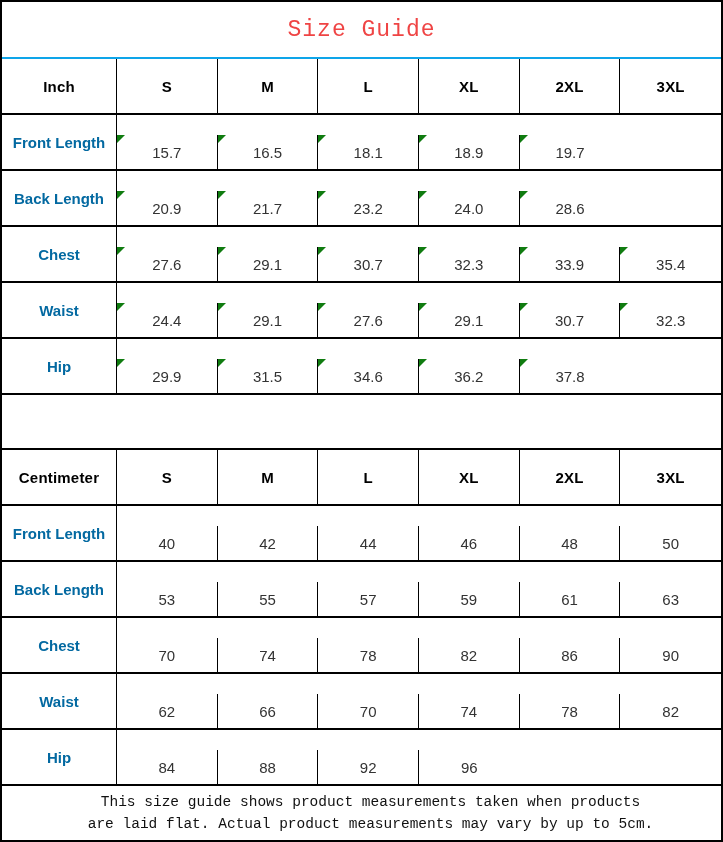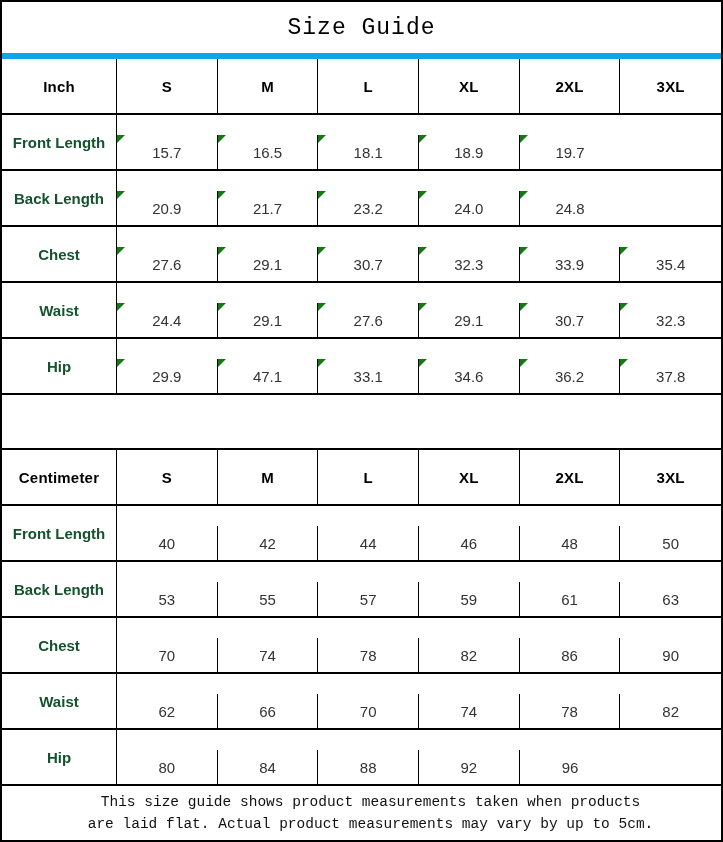--- a/index.html
+++ b/index.html
@@ -7,43 +7,43 @@
   .sheet {
     width: 723px; height: 842px;
     background: #fff;
     border: 2px solid #000;
     font-family: "Liberation Sans", sans-serif;
     display: flex; flex-direction: column;
     color: #000;
   }
   .title-row {
     height: 57px;
-    border-bottom: 6px solid #0ea5e9;
+    border-bottom: 2px solid #0ea5e9;
     display: flex; align-items: center; justify-content: center;
     font-family: "Liberation Mono", "DejaVu Sans Mono", monospace;
-    font-size: 23px; letter-spacing: 1px; color: #000000;
+    font-size: 23px; letter-spacing: 1px; color: #ef4444;
   }
   .grid-row {
     display: grid;
     grid-template-columns: 115px repeat(6, 1fr);
     height: 56px;
     border-bottom: 2px solid #000;
     flex: none;
   }
   .gap-row { height: 55px; border-bottom: 2px solid #000; flex: none; }
   .cell {
     position: relative;
     display: flex; align-items: center; justify-content: center;
     border-right: 1px solid #000;
     font-size: 15px;
     overflow: hidden;
   }
   .cell:last-child { border-right: none; }
   .cell.head { font-weight: bold; color: #000; letter-spacing: 0.2px; }
-  .cell.rowlabel { font-weight: bold; color: #14532d; }
+  .cell.rowlabel { font-weight: bold; color: #0369a1; }
   .cell.data { color: #333; margin-top: 20px; }
   .flag {
     position: absolute; top: 0; left: 0;
     width: 0; height: 0;
     border-top: 8px solid #107c10;
     border-right: 8px solid transparent;
   }
   .footer-row {
     flex: 1;
     display: flex; flex-direction: column;
@@ -108,21 +108,21 @@
     <div class="cell data">
         <i class="flag" style="border-top-color: rgb(16, 124, 16);"></i>
         <span>23.2</span>
       </div>
     <div class="cell data">
         <i class="flag" style="border-top-color: rgb(16, 124, 16);"></i>
         <span>24.0</span>
       </div>
     <div class="cell data">
         <i class="flag" style="border-top-color: rgb(16, 124, 16);"></i>
-        <span>24.8</span>
+        <span>28.6</span>
       </div>
   </div>
 
   <div class="grid-row">
     <div class="cell rowlabel">Chest</div>
     <div class="cell data">
         <i class="flag" style="border-top-color: rgb(16, 124, 16);"></i>
         <span>27.6</span>
       </div>
     <div class="cell data">
@@ -176,25 +176,21 @@
   </div>
 
   <div class="grid-row">
     <div class="cell rowlabel">Hip</div>
     <div class="cell data">
         <i class="flag" style="border-top-color: rgb(16, 124, 16);"></i>
         <span>29.9</span>
       </div>
     <div class="cell data">
         <i class="flag" style="border-top-color: rgb(16, 124, 16);"></i>
-        <span>47.1</span>
-      </div>
-    <div class="cell data">
-        <i class="flag" style="border-top-color: rgb(16, 124, 16);"></i>
-        <span>33.1</span>
+        <span>31.5</span>
       </div>
     <div class="cell data">
         <i class="flag" style="border-top-color: rgb(16, 124, 16);"></i>
         <span>34.6</span>
       </div>
     <div class="cell data">
         <i class="flag" style="border-top-color: rgb(16, 124, 16);"></i>
         <span>36.2</span>
       </div>
     <div class="cell data">
@@ -299,23 +295,20 @@
         <span>78</span>
       </div>
     <div class="cell data">
         <span>82</span>
       </div>
   </div>
 
   <div class="grid-row">
     <div class="cell rowlabel">Hip</div>
     <div class="cell data">
-        <span>80</span>
-      </div>
-    <div class="cell data">
         <span>84</span>
       </div>
     <div class="cell data">
         <span>88</span>
       </div>
     <div class="cell data">
         <span>92</span>
       </div>
     <div class="cell data">
         <span>96</span>

